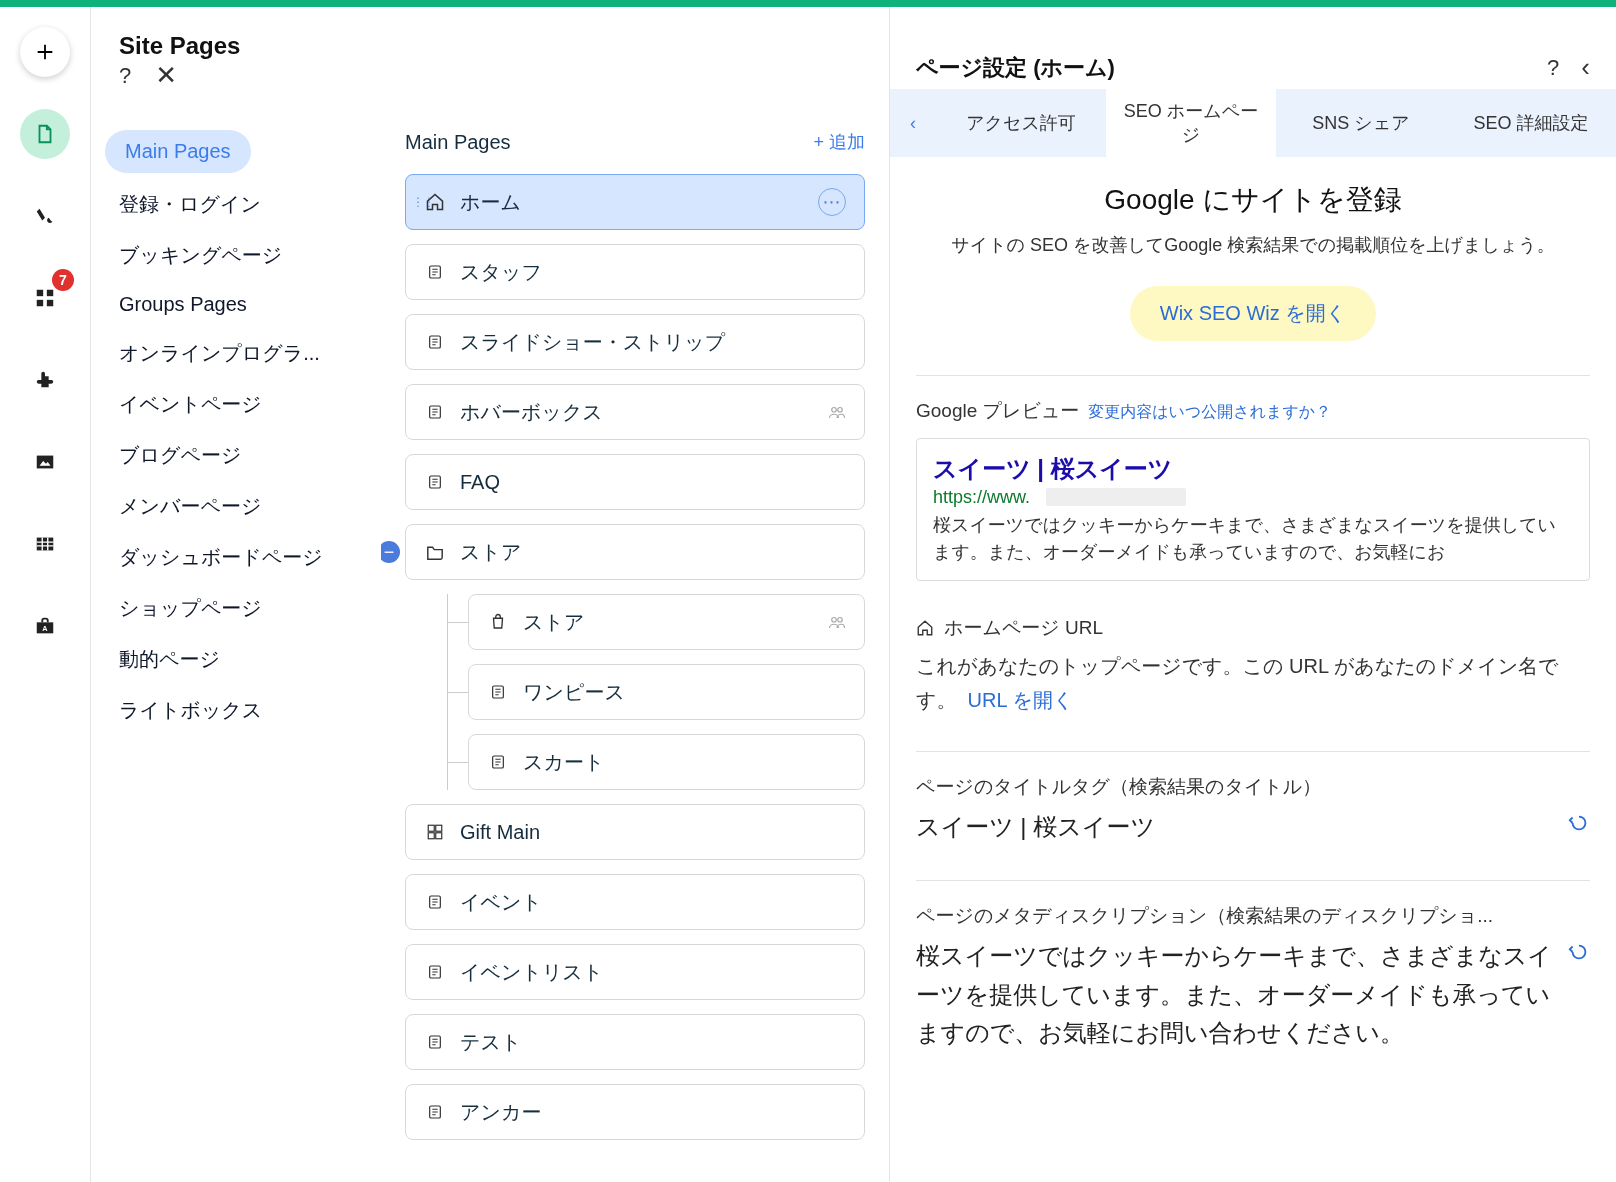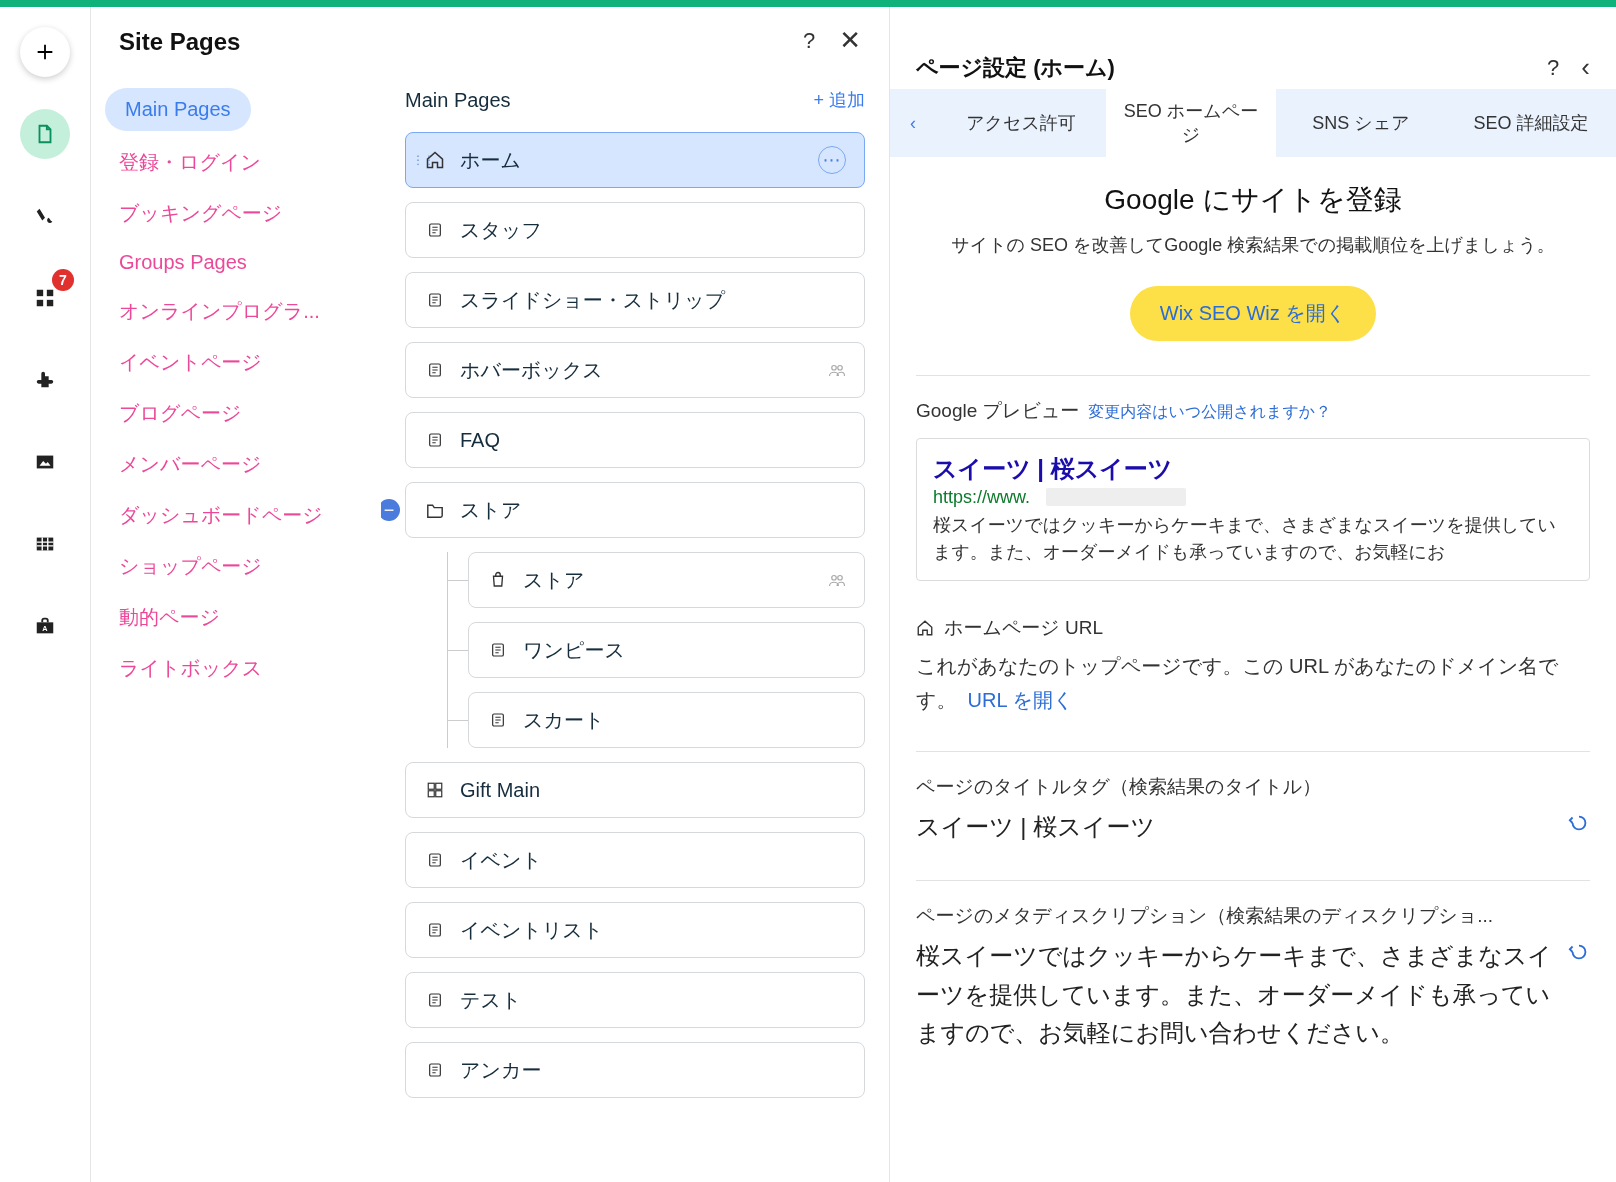--- a/index.html
+++ b/index.html
@@ -8,30 +8,30 @@
   .app { display: flex; height: calc(1182px - 7px); }
   
   .rail { width: 90px; background: #fff; display: flex; flex-direction: column; align-items: center; padding-top: 20px; gap: 32px; }
   .rail-btn { width: 50px; height: 50px; border-radius: 50%; display: flex; align-items: center; justify-content: center; position: relative; }
   .rail-btn.add { box-shadow: 0 2px 6px rgba(0,0,0,0.2); background: #fff; }
   .rail-btn.active { background: #c4efdb; }
   .rail-icon { width: 22px; height: 22px; }
   .badge { position: absolute; top: -4px; right: -4px; background: #e0312e; color: #fff; border-radius: 50%; width: 22px; height: 22px; font-size: 14px; font-weight: 700; display: flex; align-items: center; justify-content: center; }
   
   .panel-pages { width: 800px; border-left: 1px solid #e5e5e5; border-right: 1px solid #e5e5e5; display: flex; flex-direction: column; }
-  .panel-pages-header { display: flex; align-items: flex-end; justify-content: space-between; padding: 18px 28px; }
+  .panel-pages-header { display: flex; align-items: flex-start; justify-content: space-between; padding: 25px 28px; flex-direction: column; }
   .panel-pages-header h1 { font-size: 24px; font-weight: 700; color: #111; }
   .hdr-actions { display: flex; gap: 24px; align-items: center; color: #333; font-size: 22px; }
   .hdr-actions span { cursor: pointer; }
   .panel-pages-body { flex: 1; display: flex; overflow: hidden; }
   
   .cat-col { width: 290px; padding: 14px 6px 0 14px; overflow-y: auto; }
   .chip { display: inline-flex; align-items: center; padding: 10px 20px; border-radius: 24px; font-size: 20px; color: #162d3d; cursor: pointer; margin-bottom: 6px; white-space: nowrap; }
   .chip.active { background: #d6e6fe; color: #3b7ced; }
-  .cat-item { display: block; padding: 12px 14px; font-size: 20px; color: #ec4899; cursor: pointer; overflow: hidden; text-overflow: ellipsis; white-space: nowrap; }
+  .cat-item { display: block; padding: 12px 14px; font-size: 20px; color: #0f172a; cursor: pointer; overflow: hidden; text-overflow: ellipsis; white-space: nowrap; }
   
   .list-col { flex: 1; padding: 14px 24px 0 24px; overflow-y: auto; }
   .list-hdr { display: flex; justify-content: space-between; align-items: center; margin-bottom: 20px; }
   .list-hdr-title { font-size: 20px; color: #162d3d; }
   .add-link { color: #3b7ced; font-size: 18px; cursor: pointer; }
   .page-row { display: flex; align-items: center; height: 56px; border: 1px solid #d6d9dc; border-radius: 8px; padding: 0 18px; margin-bottom: 14px; font-size: 20px; color: #162d3d; cursor: pointer; position: relative; }
   .page-row.selected { background: #d6e6fe; border-color: #7aa8f2; }
   .page-row .drag { position:absolute; left:6px; color:#6b8cc7; font-size:12px; letter-spacing:-1px; }
   .page-row .icon { width: 22px; display:flex; justify-content:center; margin-right: 14px; color:#313b45; flex-shrink:0; }
   .page-row.selected .icon, .page-row.selected .label { color:#162d3d; }
@@ -48,21 +48,21 @@
   .settings-hdr h2 { font-size: 22px; font-weight:600; color:#111; }
   .settings-hdr .right { display:flex; gap:22px; align-items:center; font-size:22px; color:#333; }
   .tabs { display:flex; background:#eaf2fe; height:68px; align-items:stretch; }
   .tab-arrow { width:46px; display:flex; align-items:center; justify-content:center; color:#3b7ced; font-size:18px; cursor:pointer; }
   .tab { flex:1; display:flex; align-items:center; justify-content:center; text-align:center; font-size:18px; color:#333; padding:0 10px; cursor:pointer; }
   .tab.active { background:#fff; }
   .settings-body { padding: 24px 26px; overflow-y:auto; flex:1; }
   .center { text-align:center; }
   .reg-title { font-size:28px; font-weight:500; color:#111; margin-bottom:12px; }
   .reg-sub { font-size:18px; color:#333; margin-bottom:26px; line-height:1.6; }
-  .wiz-btn { display:inline-block; background:#fde047; color:#2b6cd6; font-size:20px; padding:14px 30px; border-radius:30px; cursor:pointer; }
+  .wiz-btn { display:inline-block; background:#fef9c3; color:#2b6cd6; font-size:20px; padding:14px 30px; border-radius:30px; cursor:pointer; }
   hr.sep { border:none; border-top:1px solid #e2e2e2; margin:34px 0 22px; }
   .inline-label { font-size:19px; color:#333; }
   .link { color:#2b6cd6; cursor:pointer; }
   .preview-box { border:1px solid #dcdcdc; border-radius:4px; padding:14px 16px; margin-top:14px; }
   .pv-title { color:#1a0dab; font-size:24px; font-weight:600; margin-bottom:2px; }
   .pv-url { color:#0b7b2b; font-size:18px; display:flex; align-items:center; gap:16px; margin-bottom:4px; }
   .pv-url .blur { background:#eee; width:140px; height:18px; border-radius:2px; display:inline-block; }
   .pv-desc { font-size:18px; color:#333; line-height:1.5; }
   .section { margin-top:34px; }
   .sec-label { font-size:19px; color:#333; margin-bottom:8px; display:flex; align-items:center; gap:10px; }

